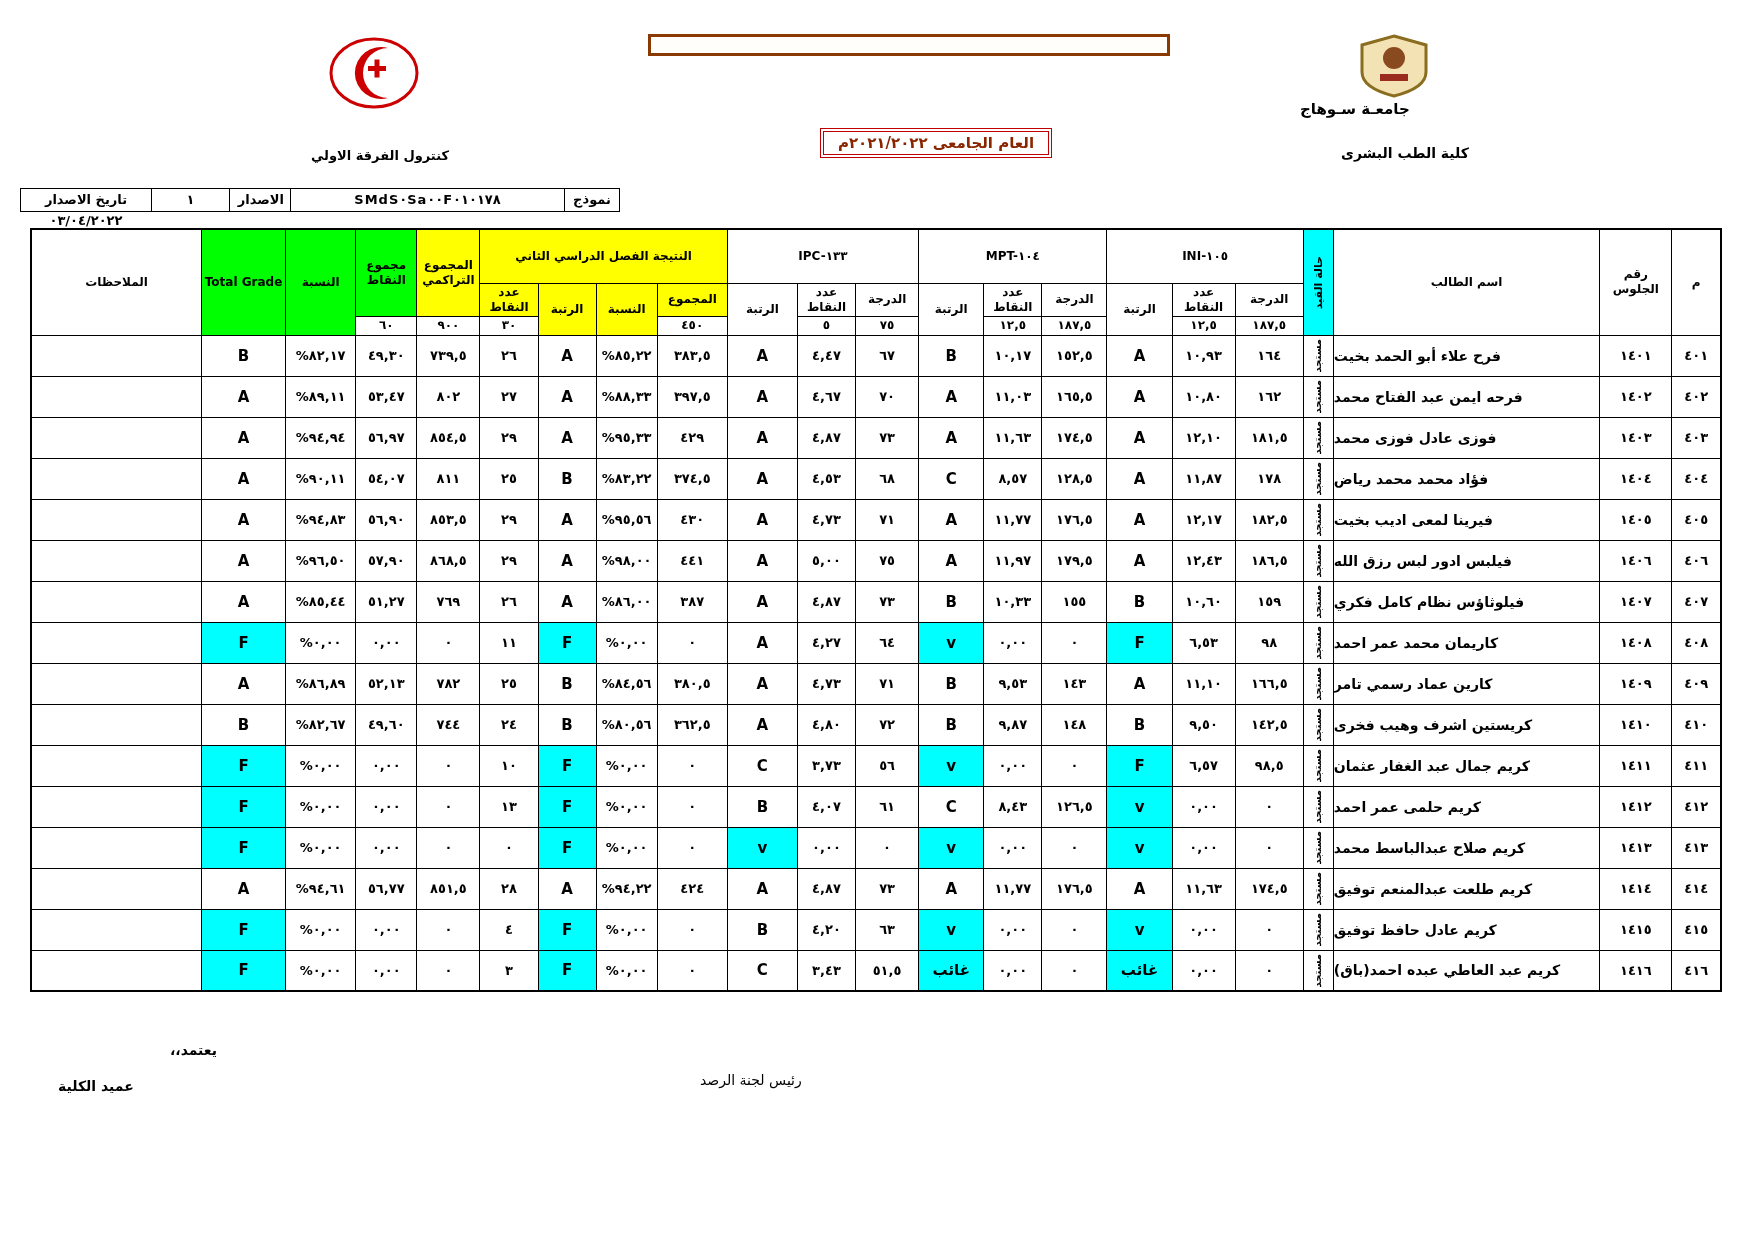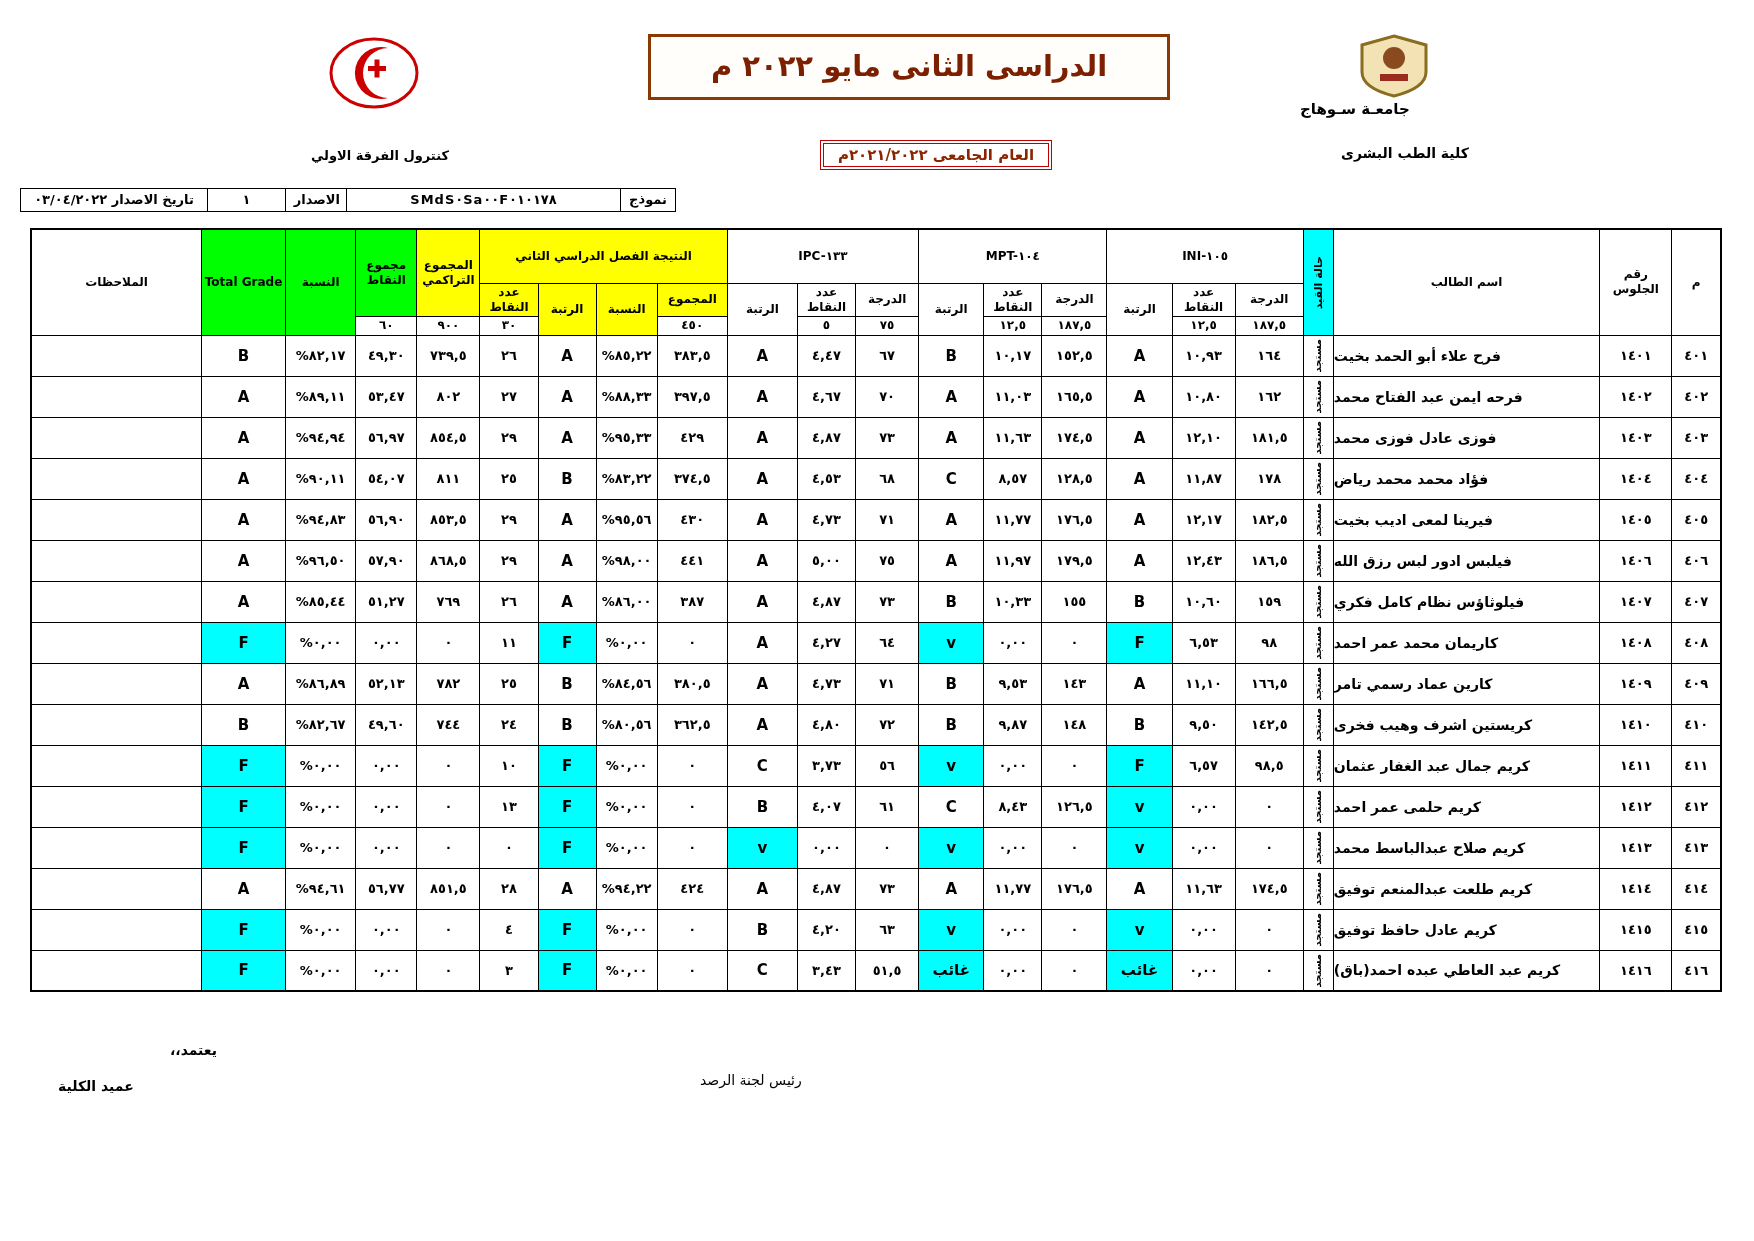--- a/index.html
+++ b/index.html
@@ -4,38 +4,38 @@
 <style>
   * { box-sizing: border-box; margin: 0; padding: 0; }
   html,body { background:#fff; }
   body { font-family:"DejaVu Sans", sans-serif; }
   .page { position:relative; width:1754px; height:1241px; background:#ffffff; overflow:hidden; }
 
   
   .title-box { position:absolute; top:34px; left:648px; width:522px; border:3px solid #8a3a00;
                color:#7b2000; text-align:center; font-weight:bold; font-size:29px;
                padding:8px 6px; line-height:1.5; background:#fffefa; }
-  .year-box  { position:absolute; top:140px; left:820px; width:232px; border:4px double #c00000;
+  .year-box  { position:absolute; top:128px; left:820px; width:232px; border:4px double #c00000;
                color:#8a2500; font-weight:bold; font-size:15px; text-align:center; padding:2px 0; }
   .uni-logo  { position:absolute; top:34px; left:1358px; }
   .uni-name  { position:absolute; top:100px; left:1300px; width:170px; text-align:left;
                font-weight:bold; font-size:15px; direction:rtl; }
   .faculty-name { position:absolute; top:145px; left:1320px; width:170px; text-align:center;
                font-weight:bold; font-size:14px; direction:rtl; }
   .crescent-logo { position:absolute; top:36px; left:328px; }
   .control-name  { position:absolute; top:148px; left:295px; width:170px; text-align:center;
                font-size:13px; font-weight:bold; direction:rtl; }
 
   
   .form-bar { position:absolute; top:188px; left:20px; display:flex; direction:ltr;
               font-size:13px; font-weight:bold; }
   .fb-cell  { border:1.5px solid #000; margin-left:-1.5px; height:24px; line-height:21px;
               text-align:center; padding:0 6px; background:#fff; direction:rtl; }
   .fb-cell:first-child { margin-left:0; }
-  .fb-date  { width:188px; }
+  .fb-date  { width:132px; }
   .fb-issue-num { width:80px; }
   .fb-issue { width:62px;padding-left:48px; }
   .fb-code  { width:276px; direction:ltr; letter-spacing:1px; }
   .fb-model { width:56px; }
 
   
   table.results { position:absolute; top:228px; left:30px; width:1692px;
                   border-collapse:collapse; table-layout:fixed; border:2px solid #000; }
   .results th, .results td { border:1px solid #000; text-align:center; vertical-align:middle;
                   overflow:hidden; background:#fff; }
@@ -76,21 +76,20 @@
     <svg width="72" height="64" viewBox="0 0 72 64">
       <path d="M36 2 L68 11 V38 Q68 54 36 62 Q4 54 4 38 V11 Z" fill="#f3e3b4" stroke="#8a6d1f" stroke-width="3"></path>
       <circle cx="36" cy="24" r="11" fill="#8a4a1f"></circle>
       <path d="M22 40 h28 v7 h-28 z" fill="#9a2b1f"></path>
     </svg>
   </div>
   <div class="uni-name">جامعـة سـوهاج</div>
   <div class="faculty-name">كلية الطب البشرى</div>
 
   <div class="title-box">
-    <div>الدراسى الثانى مايو ٢٠٢٢ م</div>
   </div>
   <div class="year-box">العام الجامعى ٢٠٢١/٢٠٢٢م</div>
 
   <div class="crescent-logo">
     <svg width="92" height="74" viewBox="0 0 92 74">
       <ellipse cx="46" cy="37" rx="43" ry="34" fill="#fff" stroke="#cc0000" stroke-width="3"></ellipse>
       <path d="M60 12 a 26 26 0 1 0 0 50 a 20 20 0 1 1 0 -50" fill="#cc0000"></path>
       <rect x="40" y="30" width="18" height="5" fill="#cc0000"></rect>
       <rect x="46.5" y="23.5" width="5" height="18" fill="#cc0000"></rect>
     </svg>

